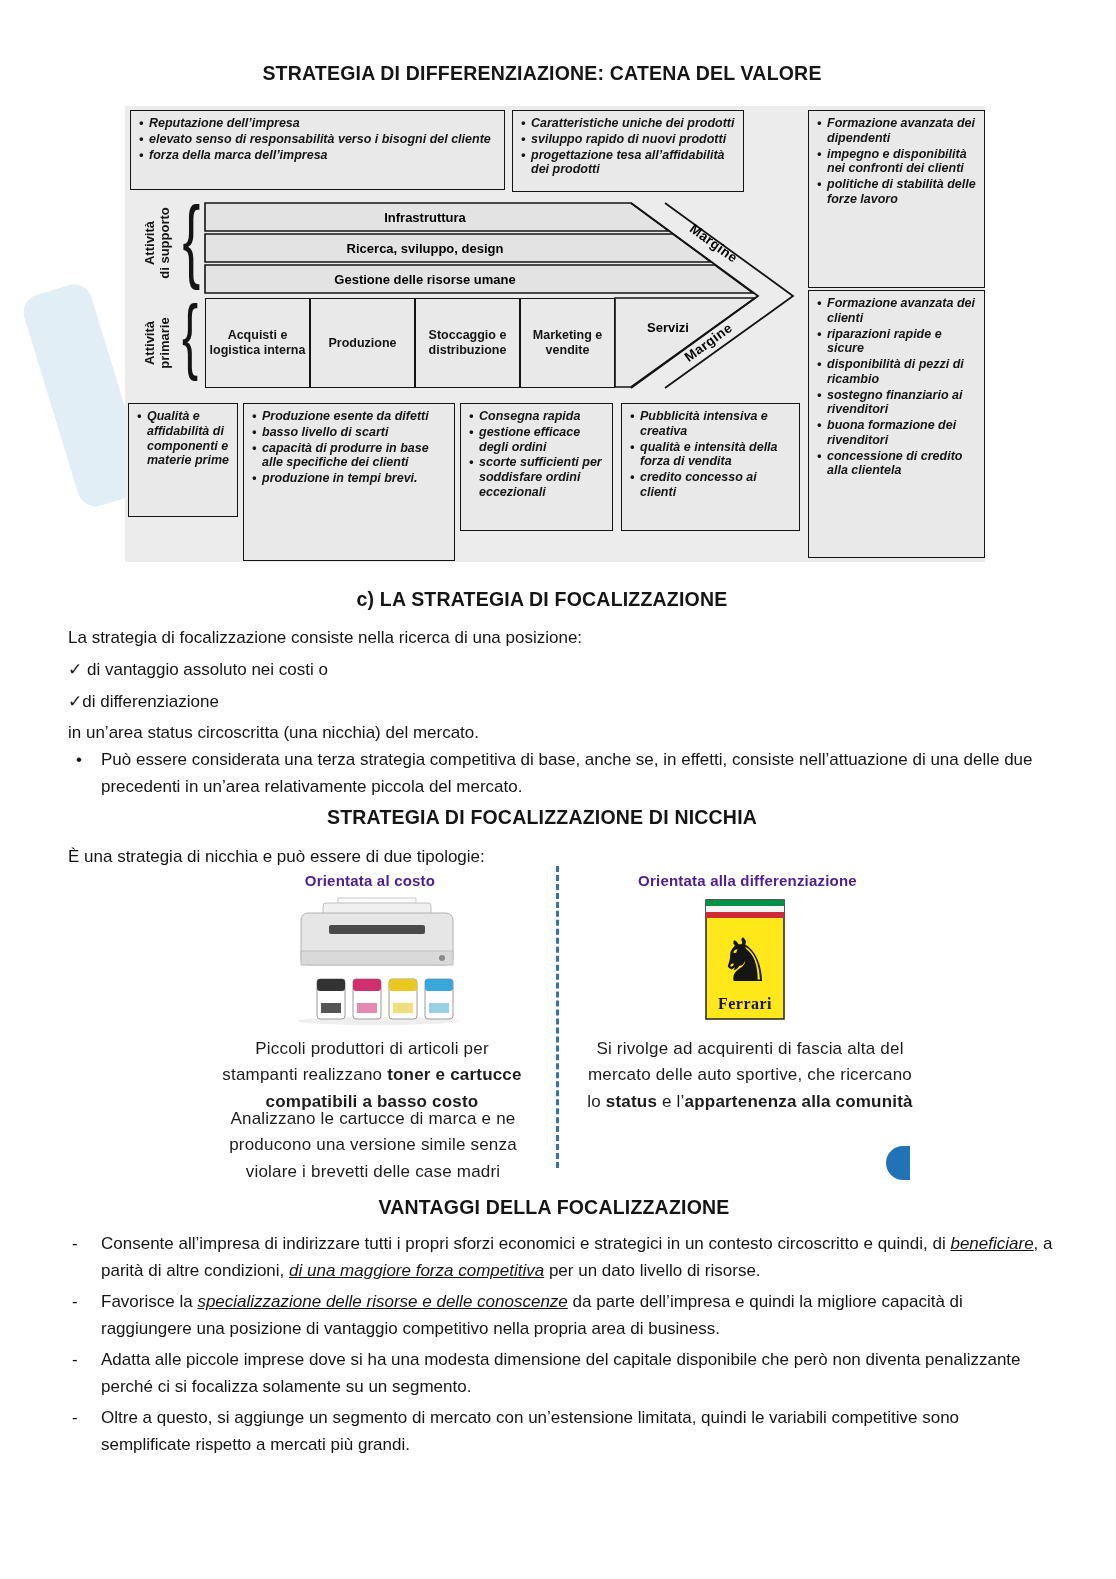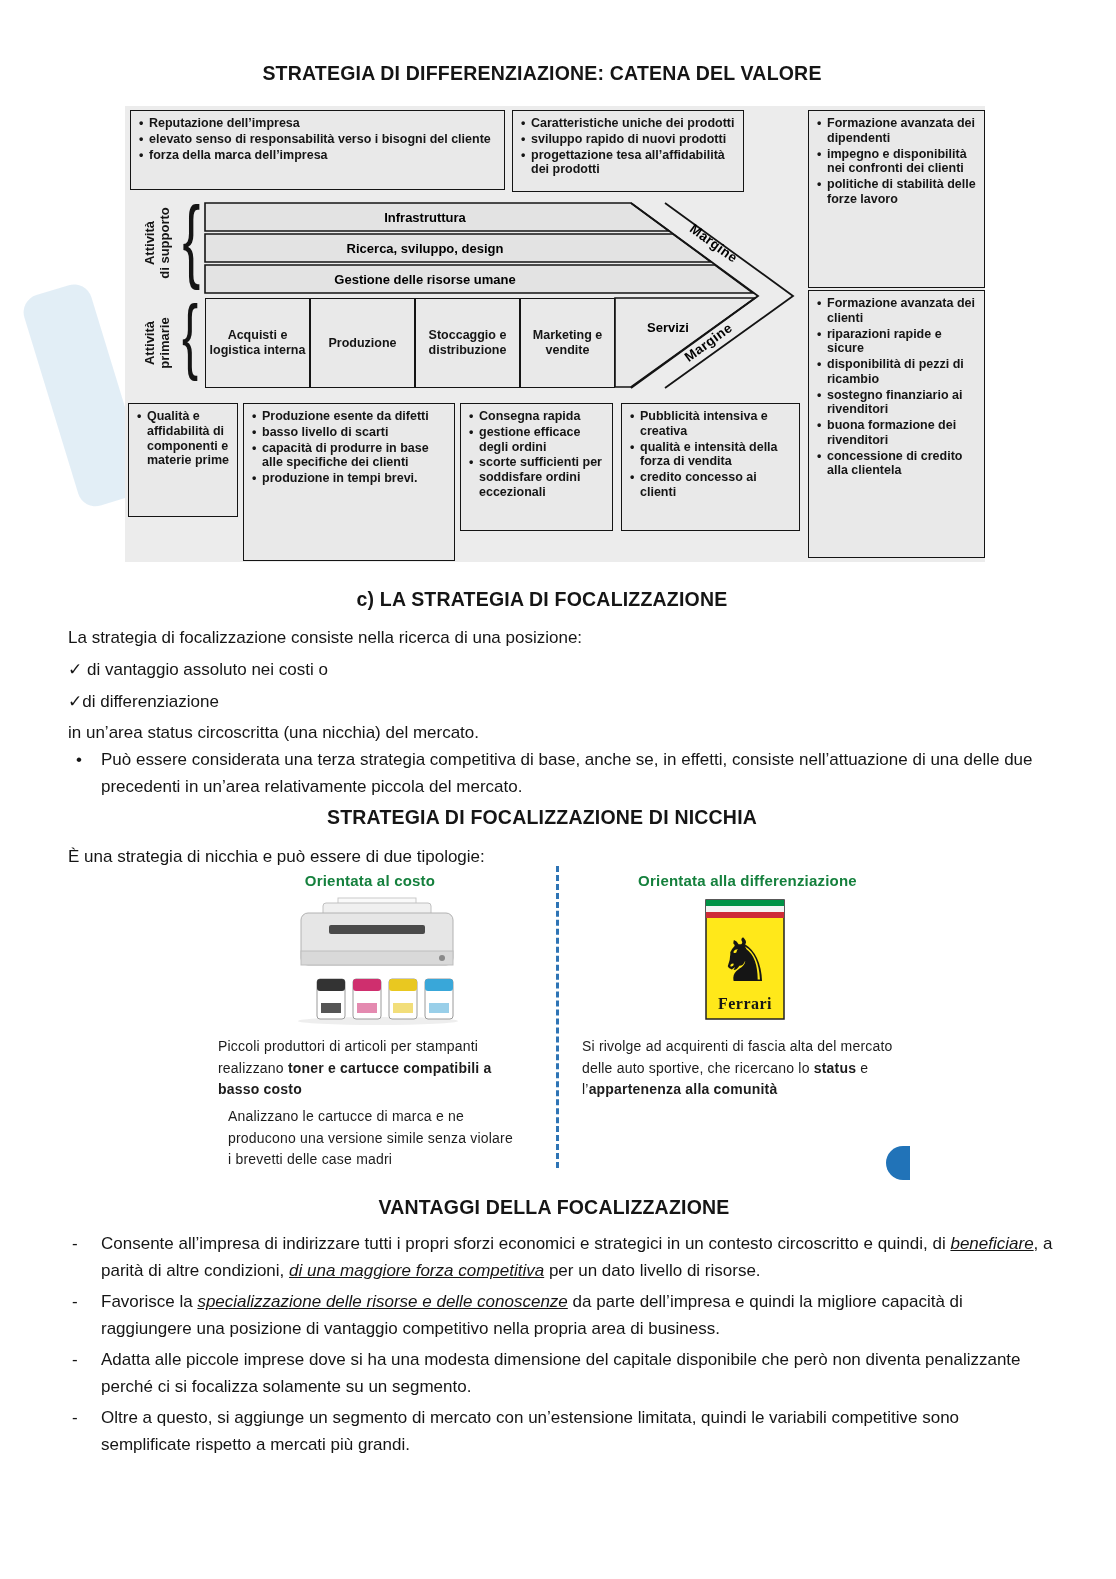--- a/index.html
+++ b/index.html
@@ -15,42 +15,42 @@
   .b{font-weight:700;}
   .iu{font-style:italic;text-decoration:underline;}
 
   
   .wm{opacity:.22;transform:rotate(-17deg);}
   .wm .bar{position:absolute;background:#7fb3d9;border-radius:18px;}
 
   
   .diagram{width:860px;height:456px;background:#ececec;}
   .dbox{position:absolute;border:1.6px solid #141414;background:#e9e9e9;
-        padding:4px 5px 4px 7px;box-sizing:border-box;overflow:hidden;}
+        padding:4px 5px 4px 7px;box-sizing:border-box;overflow:hidden;font-style:italic;}
   .dbox ul{list-style:none;margin:0;padding:0;font-weight:700;font-size:12.5px;line-height:1.18;}
   .dbox li{position:relative;padding-left:11px;margin:1px 0;}
   .dbox li::before{content:"\2022";position:absolute;left:1px;}
   .pbox{position:absolute;border:1.6px solid #141414;background:#e9e9e9;display:flex;
         align-items:center;justify-content:center;text-align:center;font-weight:700;
         font-size:12.5px;line-height:1.18;box-sizing:border-box;padding:2px;}
   .rot{position:absolute;transform:rotate(-90deg);font-weight:700;font-size:13px;
        text-align:center;line-height:1.15;}
   .rot span{display:block;}
   .brace{position:absolute;font-weight:400;line-height:1;transform:scale(.62,1.08);transform-origin:center;}
   .dsvg{position:absolute;left:0;top:0;z-index:5;pointer-events:none;}
   .dsvg text{font-family:"Liberation Sans",sans-serif;font-weight:700;font-size:13px;text-anchor:middle;}
   .dsvg .marg{font-size:13.5px;letter-spacing:.5px;}
   .dsvg .rowpoly{fill:#e3e3e3;stroke:#141414;stroke-width:1.6;}
   .dsvg .spoly{fill:#e9e9e9;stroke:#141414;stroke-width:1.6;}
   .dsvg .ln{fill:none;stroke:#141414;stroke-width:1.8;}
 
   
-  .colhead{font-size:15px;font-weight:700;color:#15803d;text-align:center;letter-spacing:.2px;}
+  .colhead{font-size:15px;font-weight:700;color:#4c1d95;text-align:center;letter-spacing:.2px;}
   .vdash{border-left:3px dashed #2E74B5;width:0;}
-  .cap{font-size:14px;line-height:1.55;letter-spacing:.2px;color:#1c1c1c;}
+  .cap{font-size:17px;line-height:1.55;text-align:center;letter-spacing:.2px;color:#1c1c1c;}
   .blue-shape{width:24px;height:34px;background:#2173b8;border-radius:17px 0 0 17px;}
 </style>
 </head>
 <body>
 
 <div class="page">
 
   <div class="abs wm" style="left:30px;top:170px;width:470px;height:330px;">
     <div class="bar" style="left:10px;top:60px;width:70px;height:220px;"></div>
     <div class="bar" style="left:100px;top:40px;width:70px;height:240px;transform:skewX(-12deg);"></div>

